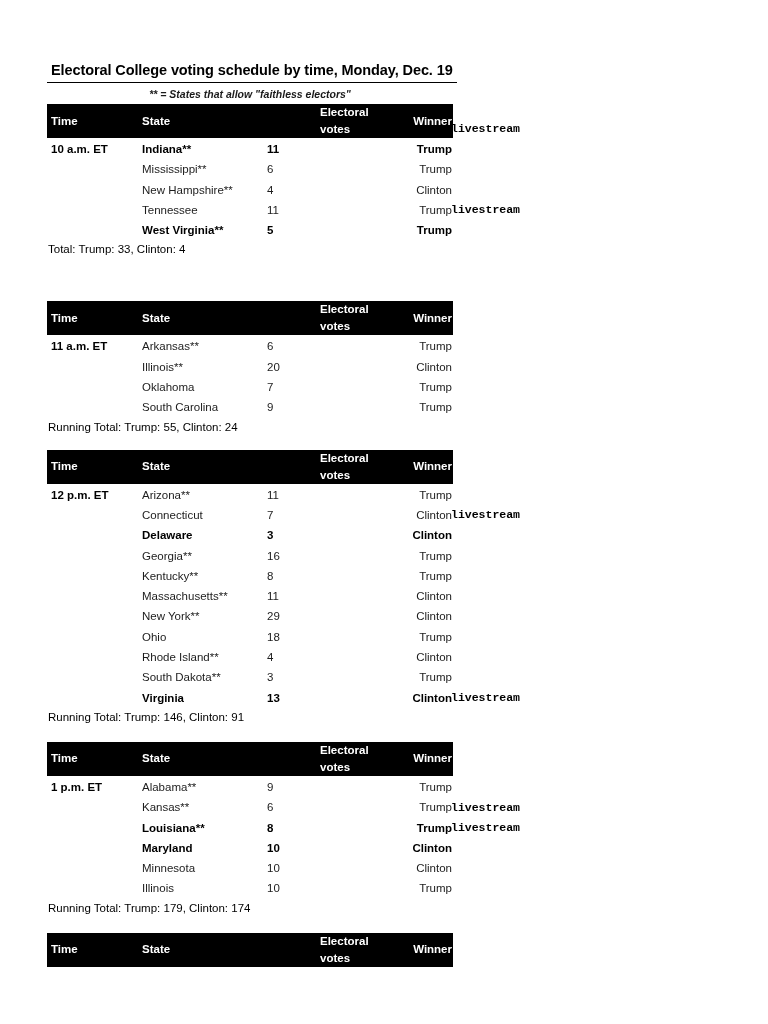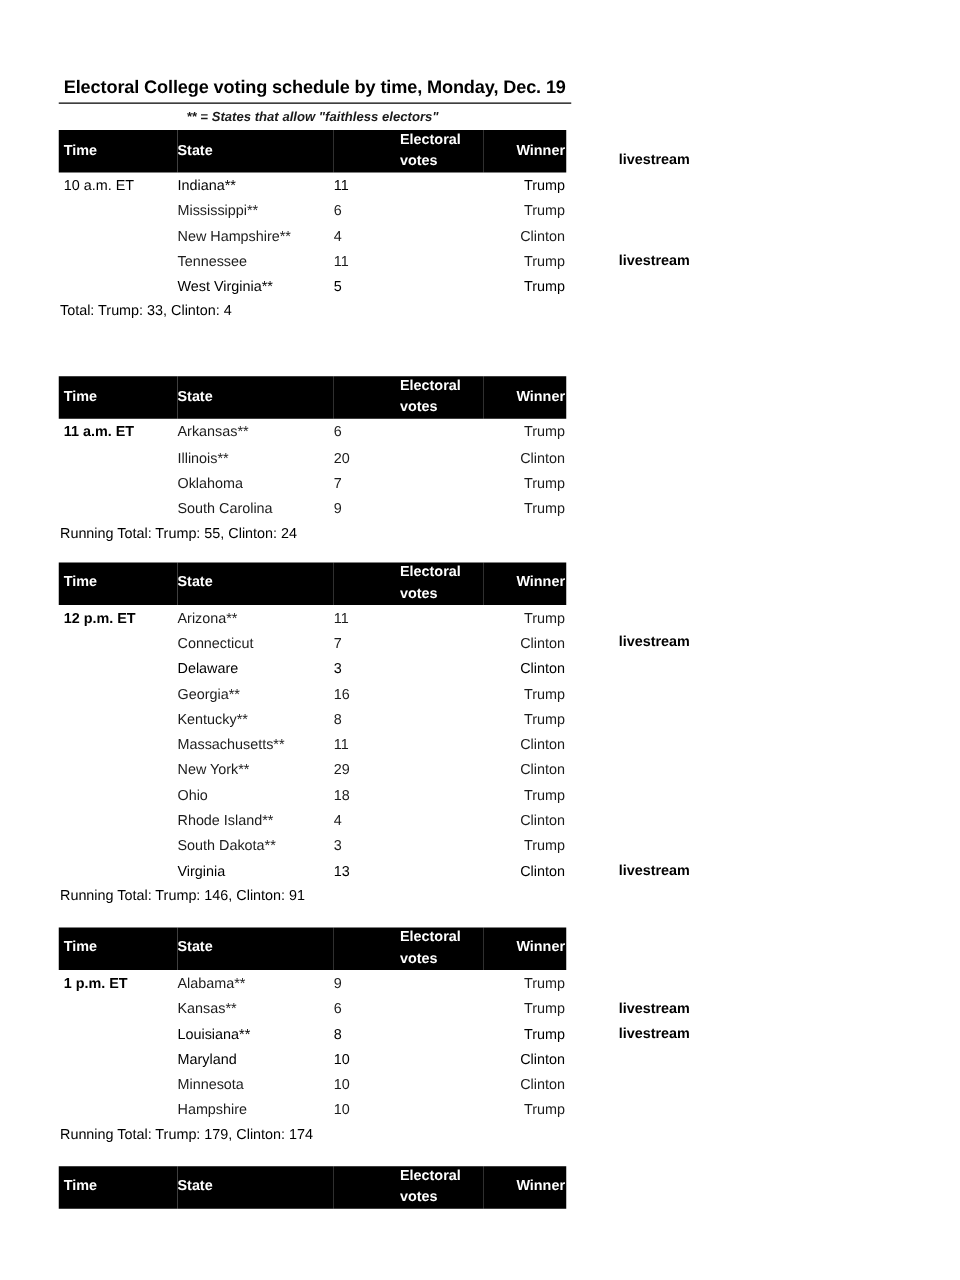--- a/index.html
+++ b/index.html
@@ -102,32 +102,33 @@
     text-align: left;
     padding-left: 4px;
     font-weight: bold;
     color: #000000;
   }
   td.t-state  { text-align: left; }
   td.t-votes  { text-align: left; padding-right: 53px; }
   td.t-winner { text-align: right; padding-right: 1px; }
 
   tr.hl td {
-    font-weight: normal;
+    font-weight: bold;
     color: #000000;
   }
 
   
   .livestream {
     position: absolute;
-    left: 448px;
+    left: 404px;
     font-size: 11.5px;
     font-weight: bold;
     color: #000000;
     white-space: nowrap;
+    font-family: Liberation Mono, monospace;
   }
 
   .total-line {
     font-size: 11.5px;
     font-weight: normal;
     color: #000000;
     padding: 3px 0 0 1px;
     white-space: nowrap;
   }
 
@@ -378,21 +379,21 @@
                 <td class="t-winner">Clinton</td>
               </tr>
               <tr class="">
                 <td class="t-time"></td>
                 <td class="t-state">Minnesota</td>
                 <td class="t-votes">10</td>
                 <td class="t-winner">Clinton</td>
               </tr>
               <tr class="">
                 <td class="t-time"></td>
-                <td class="t-state">Hampshire</td>
+                <td class="t-state">Illinois</td>
                 <td class="t-votes">10</td>
                 <td class="t-winner">Trump</td>
               </tr>
             </tbody>
           </table>
           <span class="livestream" style="top: 58.6px;">livestream</span>
           <span class="livestream" style="top: 78.9px;">livestream</span>
           <div class="total-line">Running Total: Trump: 179, Clinton: 174</div>
         </div>
         <div class="gap-sm"></div>

